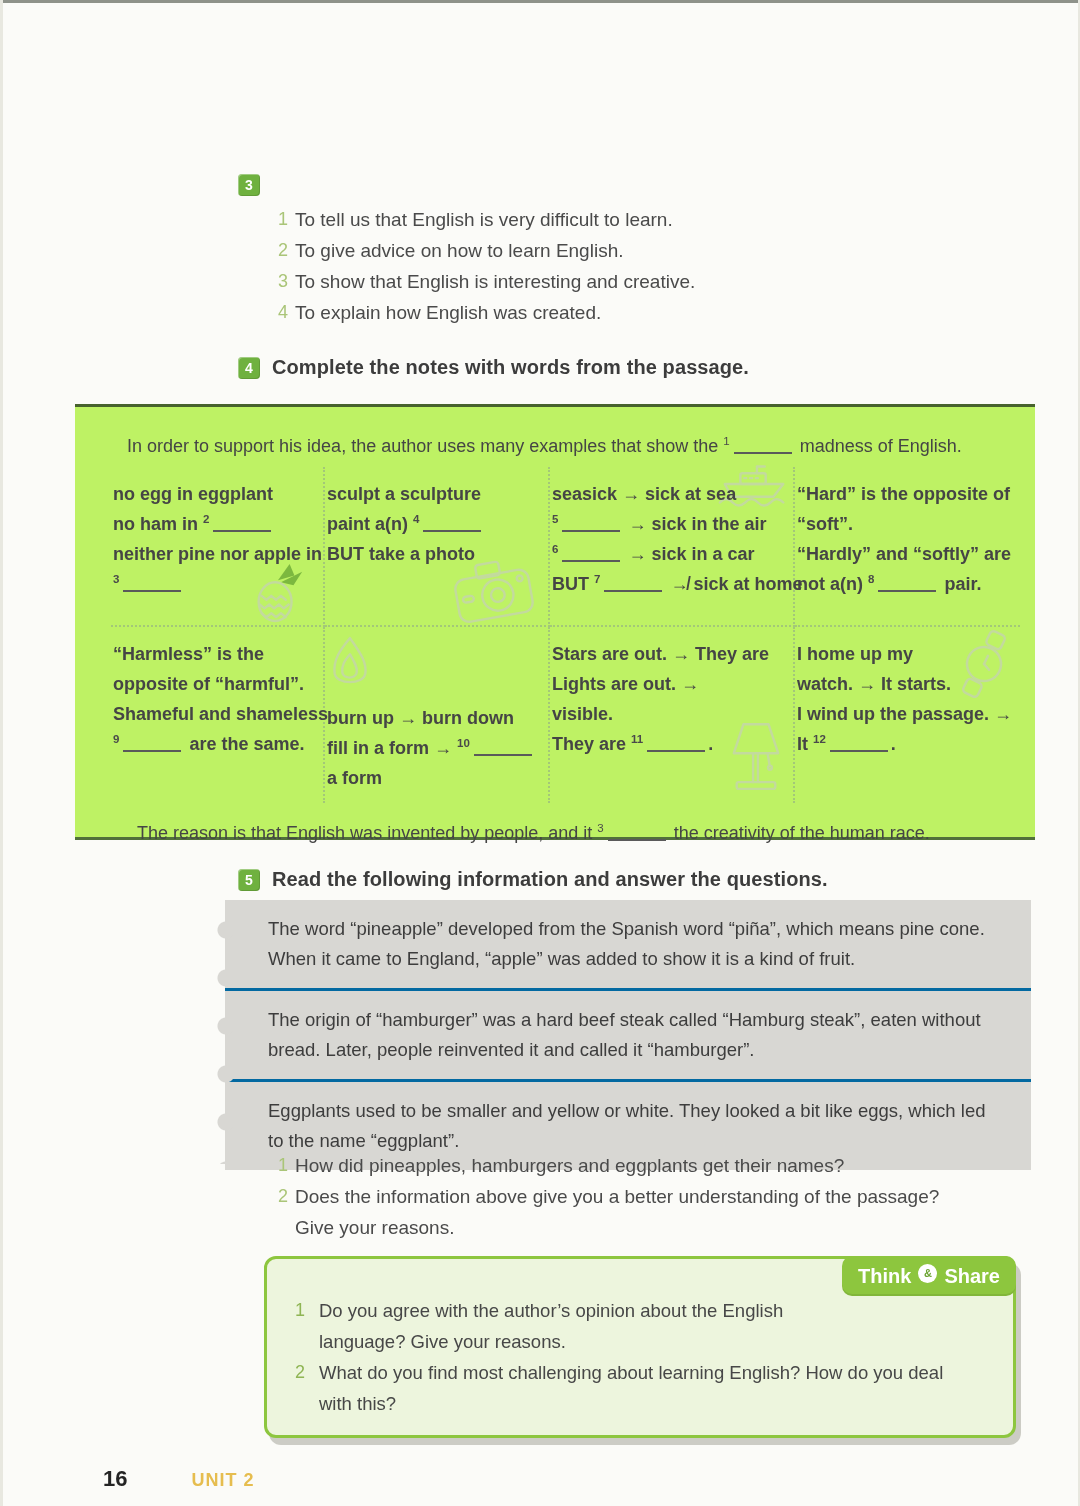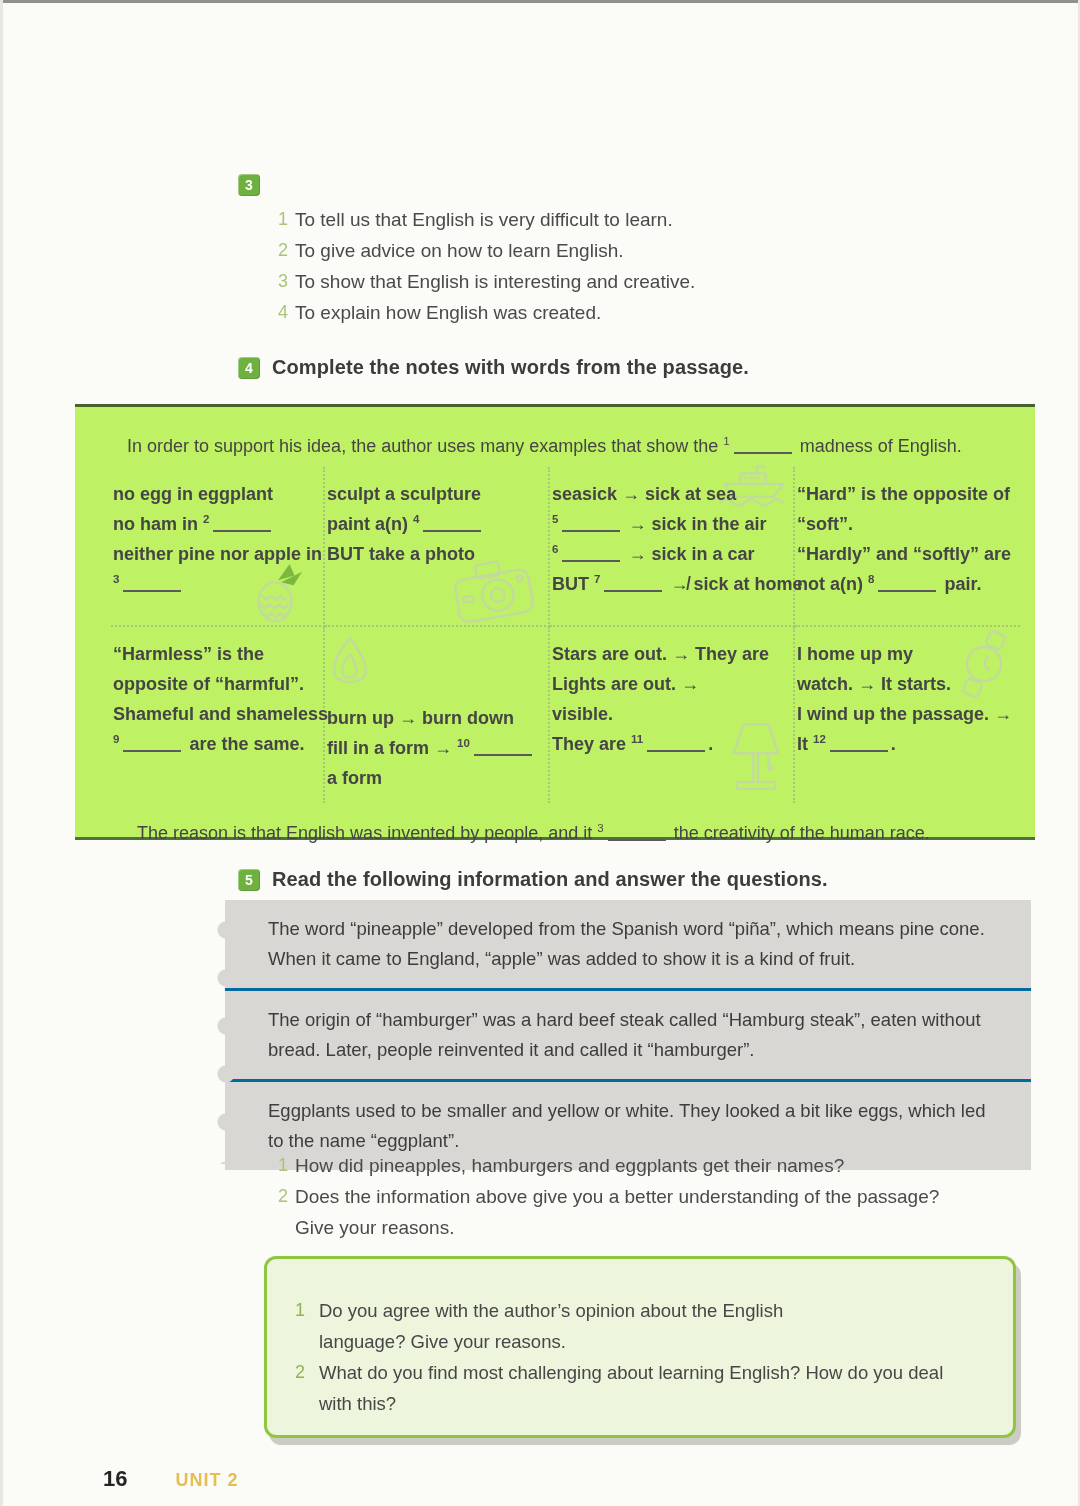--- a/index.html
+++ b/index.html
@@ -108,21 +108,21 @@
     display:inline-flex;width:19px;height:19px;border-radius:50%;
     background:#fff;color:#6aa32f;font-size:11px;font-weight:bold;
     align-items:center;justify-content:center;position:relative;top:-3px;
   }
   .trow{display:flex;font-size:18.5px;line-height:31px;color:#474747;}
   .trow .n{flex:none;width:16px;margin-right:8px;color:#8fb554;font-size:18px;}
   .trow.t1 .qtext{max-width:478px;}
   .trow.t2 .qtext{max-width:660px;}
 
   
-  #footer{position:absolute;top:1466px;left:103px;display:flex;align-items:baseline;gap:48px;}
+  #footer{position:absolute;top:1466px;left:103px;display:flex;align-items:baseline;gap:64px;}
   #footer .pg{font-size:22px;font-weight:bold;color:#242424;}
   #footer .unit{font-size:18px;font-weight:bold;color:#e6bd4f;letter-spacing:1px;}
 </style>
 </head>
 <body>
 
 <div class="photo-top"></div>
 <div class="photo-left"></div>
 <div class="photo-right"></div>
 
@@ -304,20 +304,27 @@
     <span class="n">1</span>
     <span class="t qtext">How did pineapples, hamburgers and eggplants get their names?</span>
   </div>
   <div class="nrow">
     <span class="n">2</span>
     <span class="t qtext">Does the information above give you a better understanding of the passage? Give your reasons.</span>
   </div>
 </section>
 
 <section id="think-box">
+  <div id="think-tab">
+    <span>Think</span>
+    <span class="bulb">
+      <span>&amp;</span>
+    </span>
+    <span>Share</span>
+  </div>
   <div class="trow t1">
     <span class="n">1</span>
     <span class="t qtext">Do you agree with the author’s opinion about the English language? Give your reasons.</span>
   </div>
   <div class="trow t2">
     <span class="n">2</span>
     <span class="t qtext">What do you find most challenging about learning English? How do you deal with this?</span>
   </div>
 </section>
 

